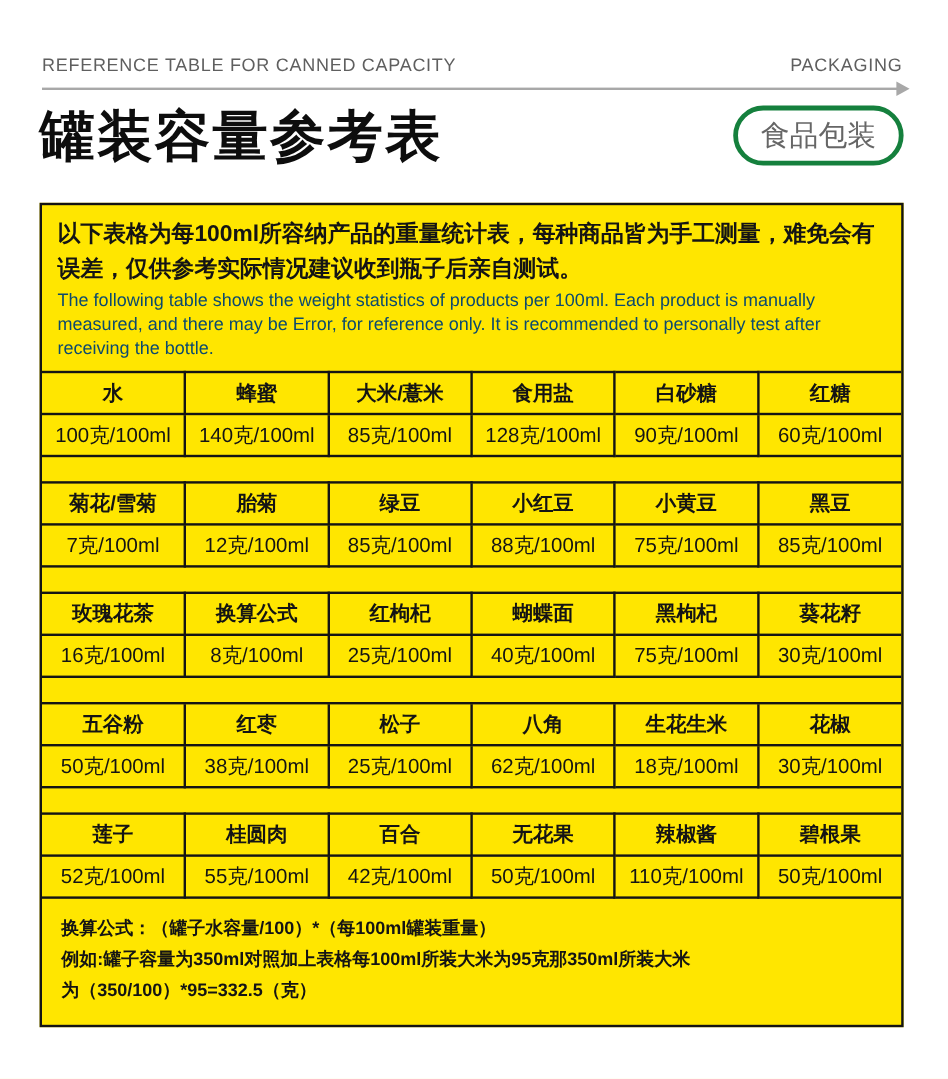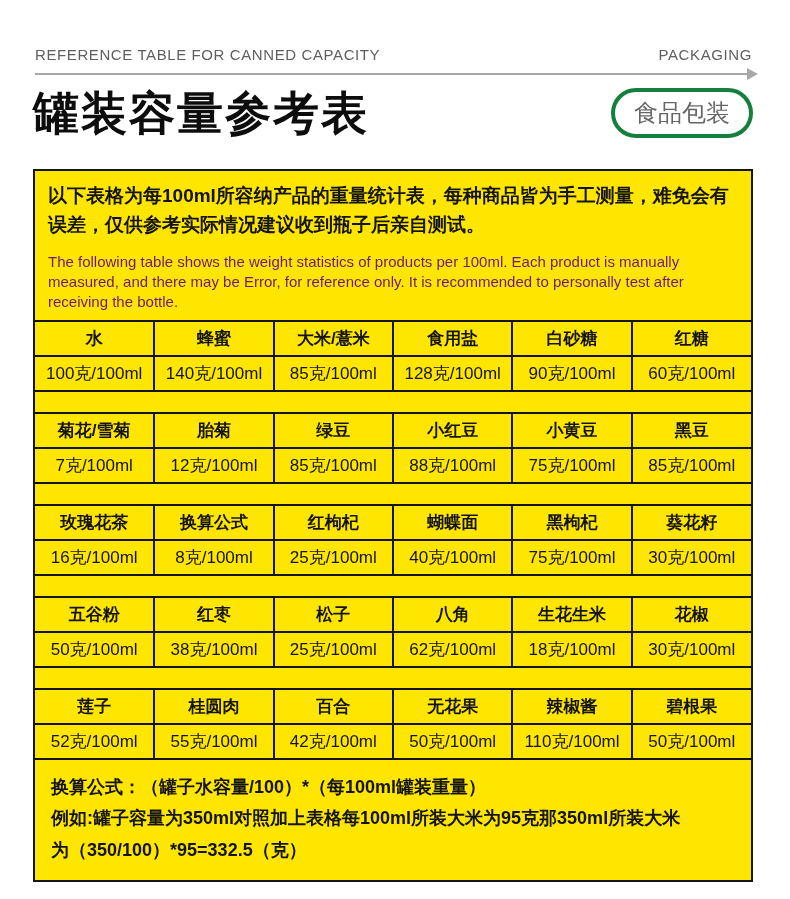--- a/index.html
+++ b/index.html
@@ -43,40 +43,40 @@
   
   .panel {
     margin:30px 0 0 33px; width:720px;
     background:#ffe600; border:2px solid #141414;
   }
   .intro { padding:10px 13px 8px 13px; }
   .intro-zh {
     font-size:19px; font-weight:700; color:#141414; line-height:1.55;
   }
   .intro-en {
-    margin-top:13px; font-size:15px; color:#701a75; line-height:1.32; font-weight:500;
+    margin-top:2px; font-size:15px; color:#0c4a6e; line-height:1.32; font-weight:500;
   }
 
   
   table.cap-table { width:100%; border-collapse:collapse; table-layout:fixed; }
   .cap-table td {
     border:2px solid #141414; text-align:center; vertical-align:middle;
     height:35px; font-size:17px; color:#141414; padding:0 2px;
     overflow:hidden; white-space:nowrap;
   }
   .cap-table td:first-child { border-left:none; }
   .cap-table td:last-child  { border-right:none; }
   .cap-table tr.hrow td { font-weight:700; }
   .cap-table tr.vrow td { font-weight:500; }
   .cap-table tr.sep td { border-left:none; border-right:none; height:22px; }
 
   
   .formula {
     padding:12px 16px 14px 16px; color:#141414;
-    font-size:18px; font-weight:700; line-height:1.75;border-radius:24px;
+    font-size:15px; font-weight:700; line-height:1.75;border-radius:24px;
   }
 </style>
 </head>
 <body>
 
 <div class="page">
 
   <div class="eyebrow">
     <span>REFERENCE TABLE FOR CANNED CAPACITY</span>
     <span>PACKAGING</span>

